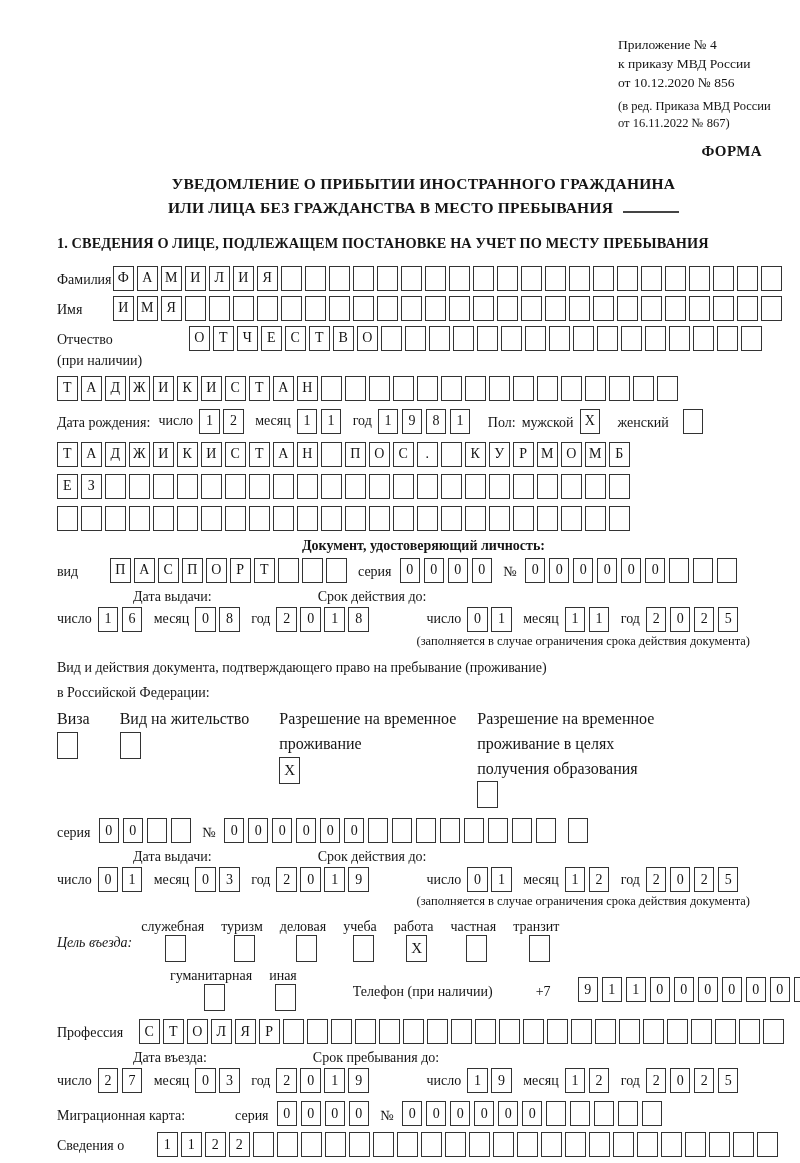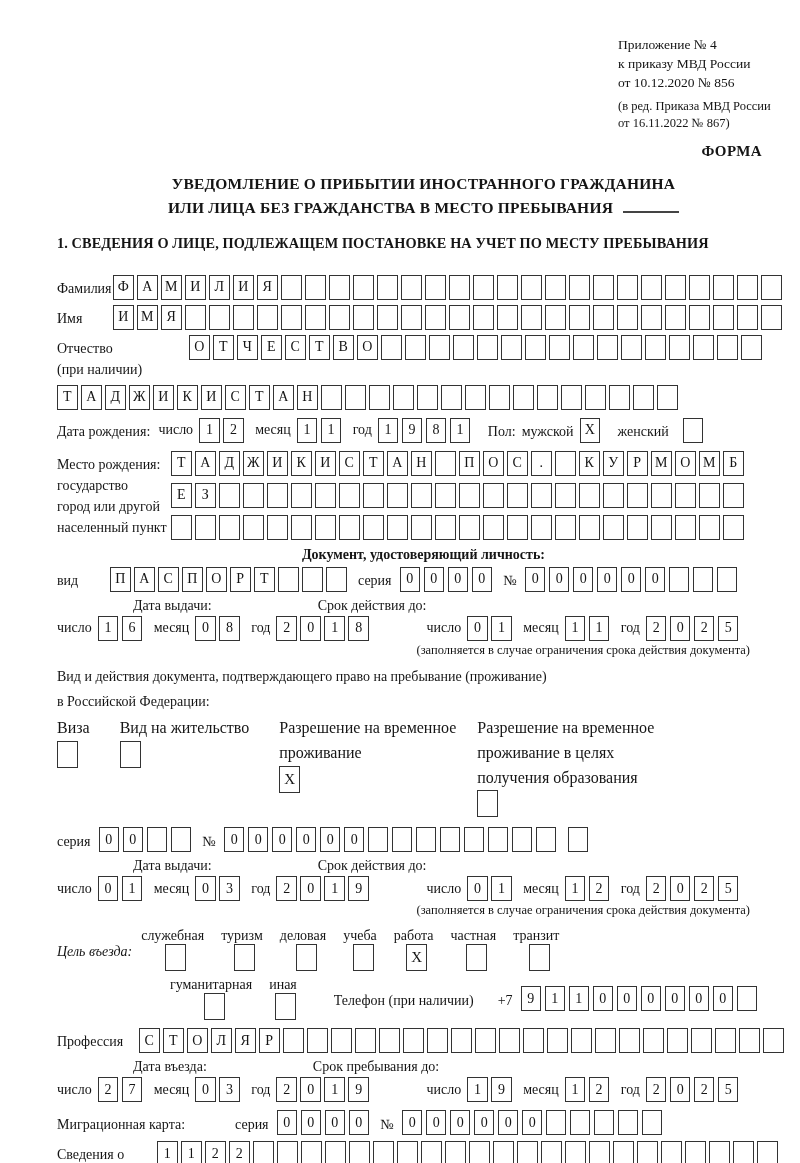--- a/index.html
+++ b/index.html
@@ -16,23 +16,23 @@
   .sec1{font-weight:bold;font-size:14.3px;margin-top:16px;letter-spacing:.1px;}
 
   
   .row{display:flex;align-items:flex-start;margin-top:5px;}
   .aic{align-items:center;}
   .col{display:flex;flex-direction:column;}
   .lbl{font-size:14px;line-height:1.5;padding-top:3px;flex:none;}
   .w56{width:56px;}.w132{width:132px;}.w93{width:93px;}.w114{width:114px;}
   .w53{width:53px;}.w82{width:82px;}.w100{width:100px;}
   .mt2{margin-top:2px;}.mt4{margin-top:4px;}.mt6{margin-top:6px;}.mt7{margin-top:7px;}
-  .mt8{margin-top:8px;}.mt10{margin-top:10px;}.mt14{margin-top:23px;}
+  .mt8{margin-top:8px;}.mt10{margin-top:10px;}.mt14{margin-top:14px;}
   .ml6{margin-left:6px;}.ml8{margin-left:8px;}.ml14{margin-left:14px;}
-  .ml20{margin-left:20px;}.ml24{margin-left:24px;}.ml50{margin-left:50px;}.ml113{margin-left:113px;}
+  .ml20{margin-left:20px;}.ml24{margin-left:24px;}.ml50{margin-left:50px;}.ml113{margin-left:113px;gap:19px;}
   .mr6{margin-right:9px;font-style:italic;}.mr8{margin-right:8px;}.mlr8{margin:0 8px;}
 
   
   .cells{display:flex;flex:none;}
   .cell{box-sizing:border-box;flex:none;width:20.5px;height:25px;border:1.5px solid #333;
         margin-right:3.5px;display:flex;align-items:center;justify-content:center;
         font-size:14px;background:#fff;}
   
   .chk{box-sizing:border-box;flex:none;width:21px;height:27px;border:1.5px solid #333;
        display:flex;align-items:center;justify-content:center;font-size:15px;background:#fff;}
@@ -241,26 +241,20 @@
     <div class="cells ml6">
         <span class="cell">X</span>
       </div>
     <span class="lbl ml14">женский</span>
     <div class="cells ml14">
         <span class="cell"></span>
       </div>
   </div>
 
   <div class="row mt8">
-    <div class="lbl w114">
-      <div>Место рождения:</div>
-      <div>государство</div>
-      <div>город или другой</div>
-      <div>населенный пункт</div>
-    </div>
     <div class="col">
       <div class="cells">
           <span class="cell">Т</span>
           <span class="cell">А</span>
           <span class="cell">Д</span>
           <span class="cell">Ж</span>
           <span class="cell">И</span>
           <span class="cell">К</span>
           <span class="cell">И</span>
           <span class="cell">С</span>

